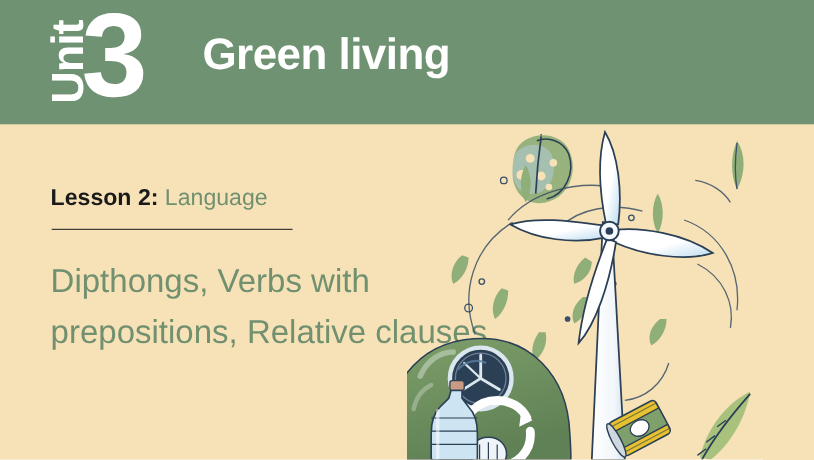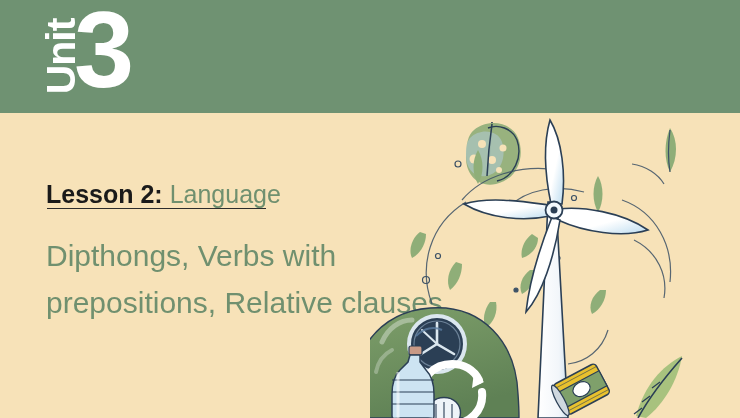--- a/index.html
+++ b/index.html
@@ -65,22 +65,22 @@
     font-size: 40px;
     font-weight: bold;
     letter-spacing: -0.5px;
     line-height: 1;
   }
 
   
   #lesson-line {
     position: absolute;
     left: 46px;
-    top: 181px;
-    font-size: 25px;
+    top: 168px;
+    font-size: 21px;
     line-height: 1.1;
     white-space: nowrap;
   }
   #lesson-label {
     color: #1a1a1a;
     font-weight: bold;
   }
   #lesson-topic {
     color: #70906f;
     font-weight: normal;
@@ -121,20 +121,21 @@
 <div id="slide">
 
   <div id="header-band">
 
     <div id="unit-label">
       <span class="rot">Unit</span>
     </div>
 
     <div id="unit-number">3</div>
 
+    <div id="unit-title">Green living</div>
   </div>
 
   <div id="lesson-line">
     <span id="lesson-label">Lesson 2:</span>
     <span id="lesson-topic">Language</span>
   </div>
 
   <div id="lesson-rule"></div>
 
   <div id="lesson-desc">Dipthongs, Verbs with prepositions, Relative clauses</div>

